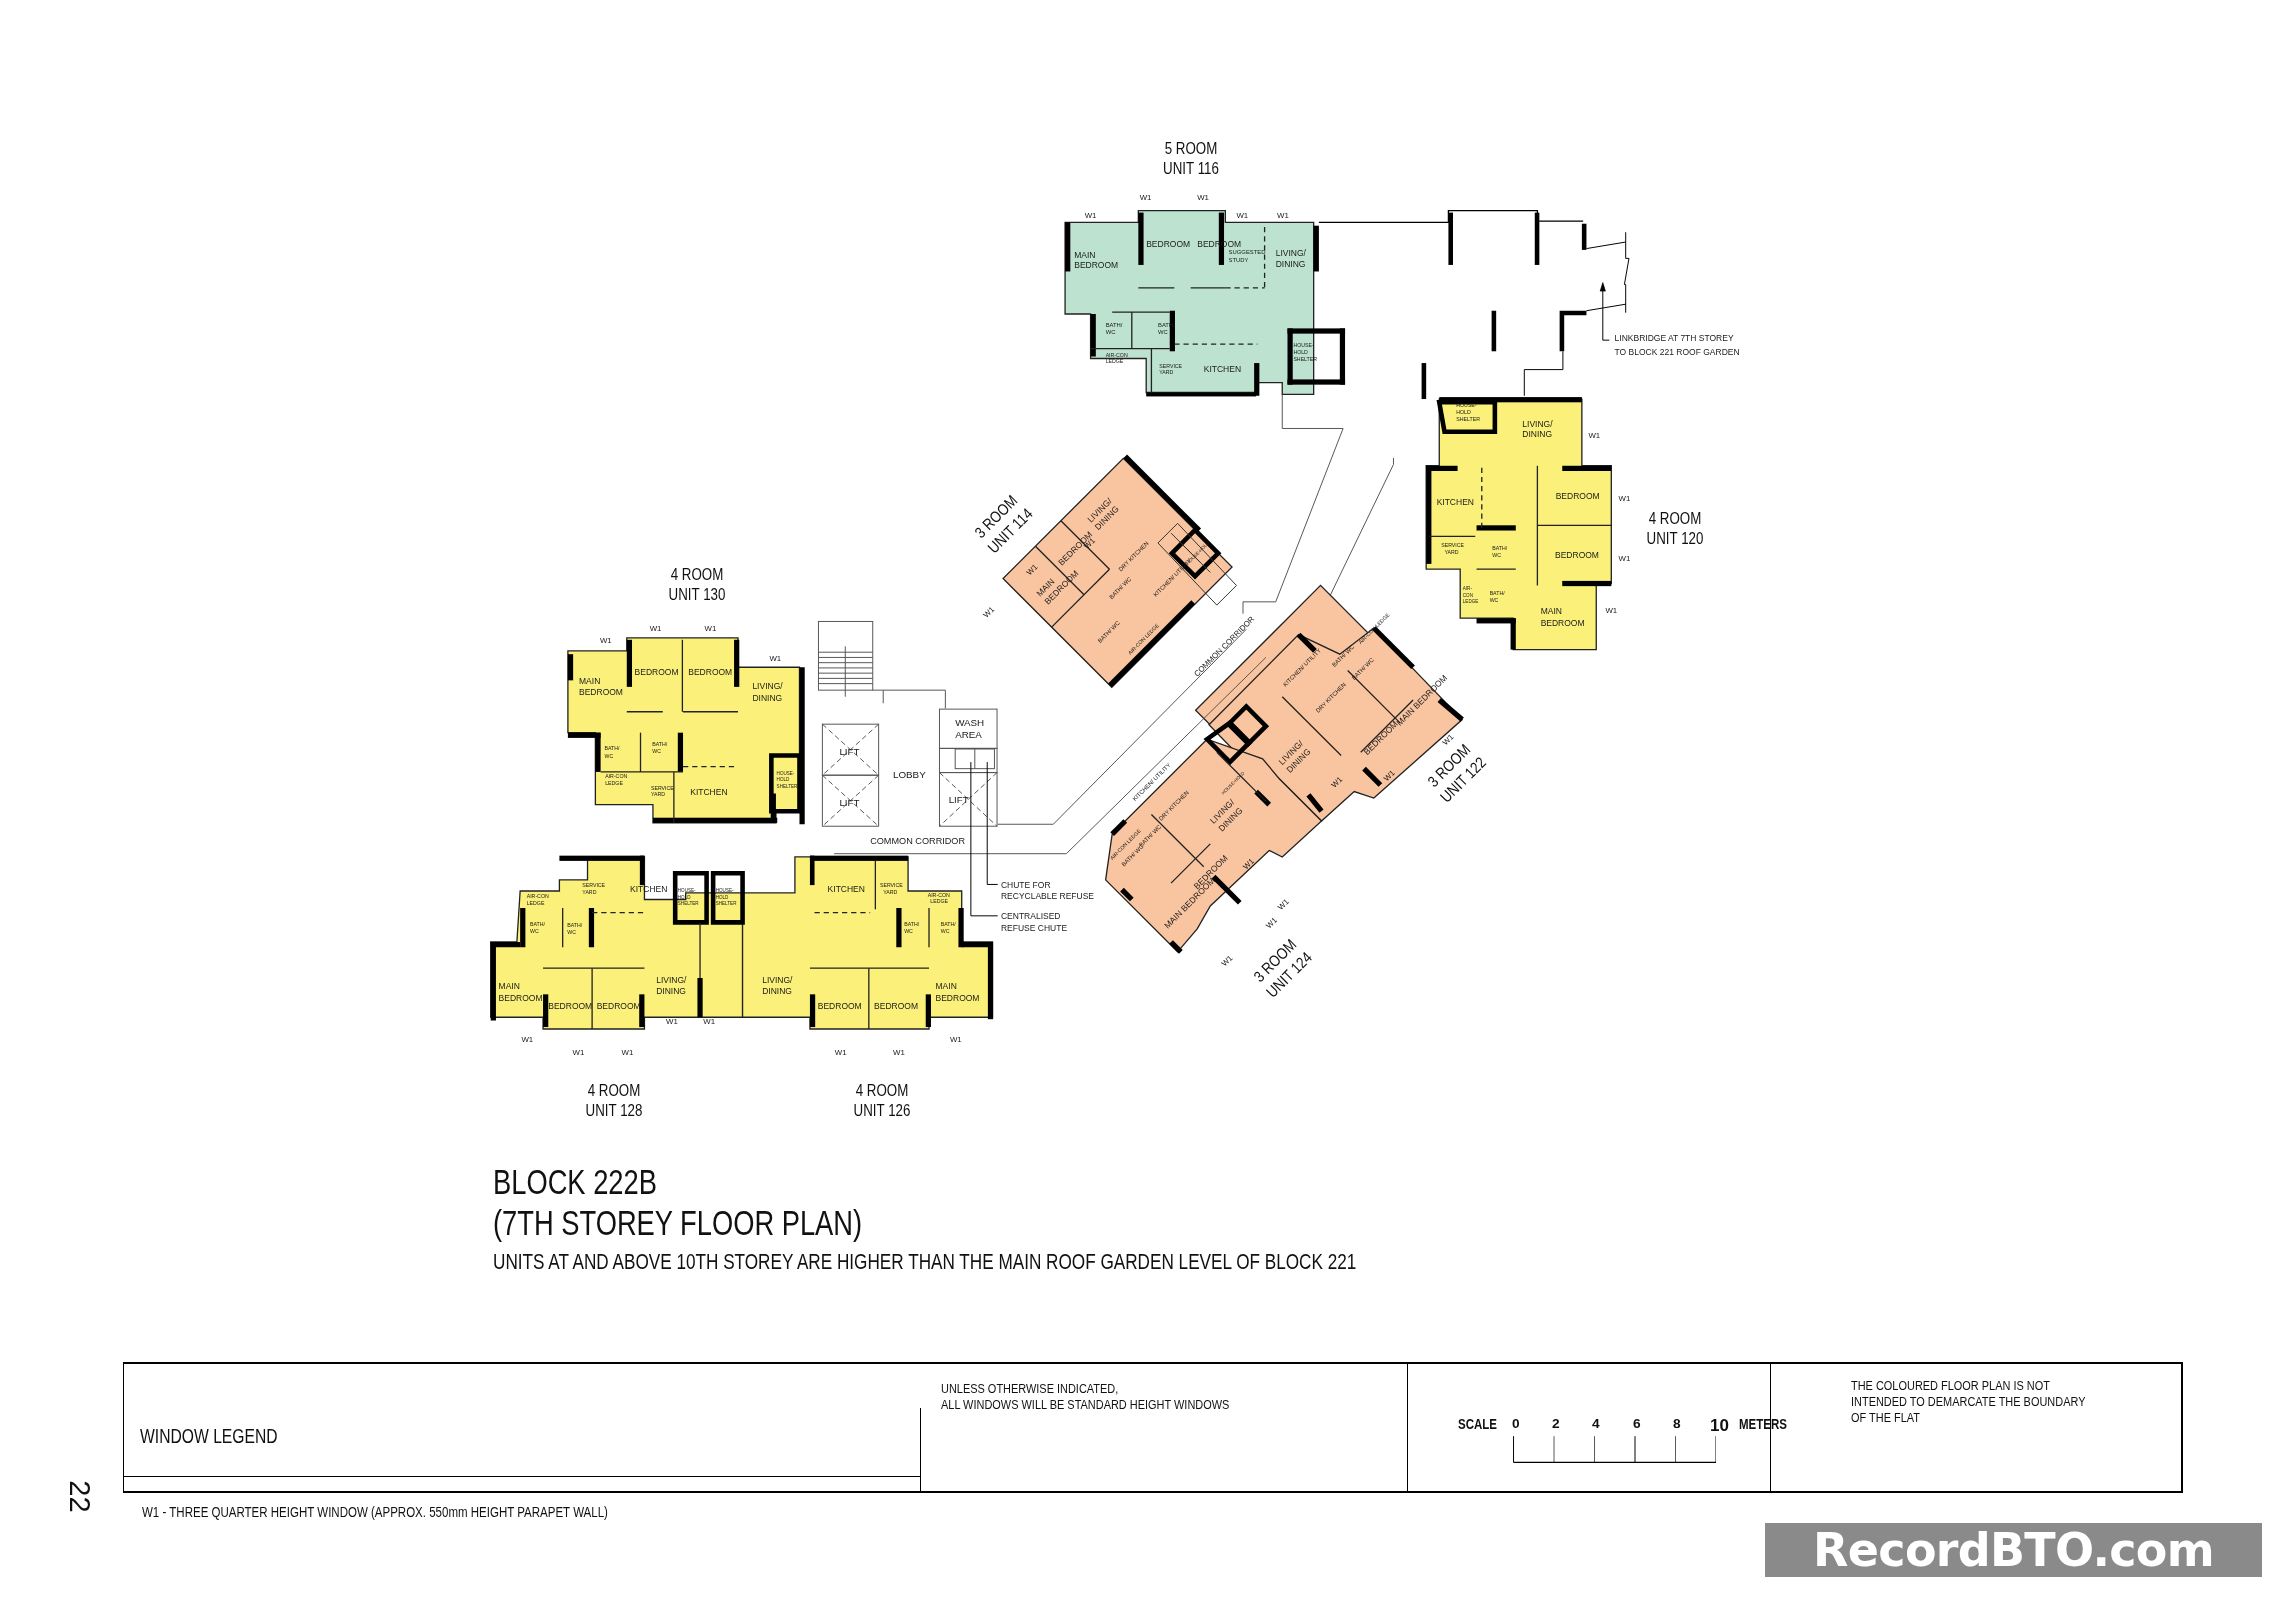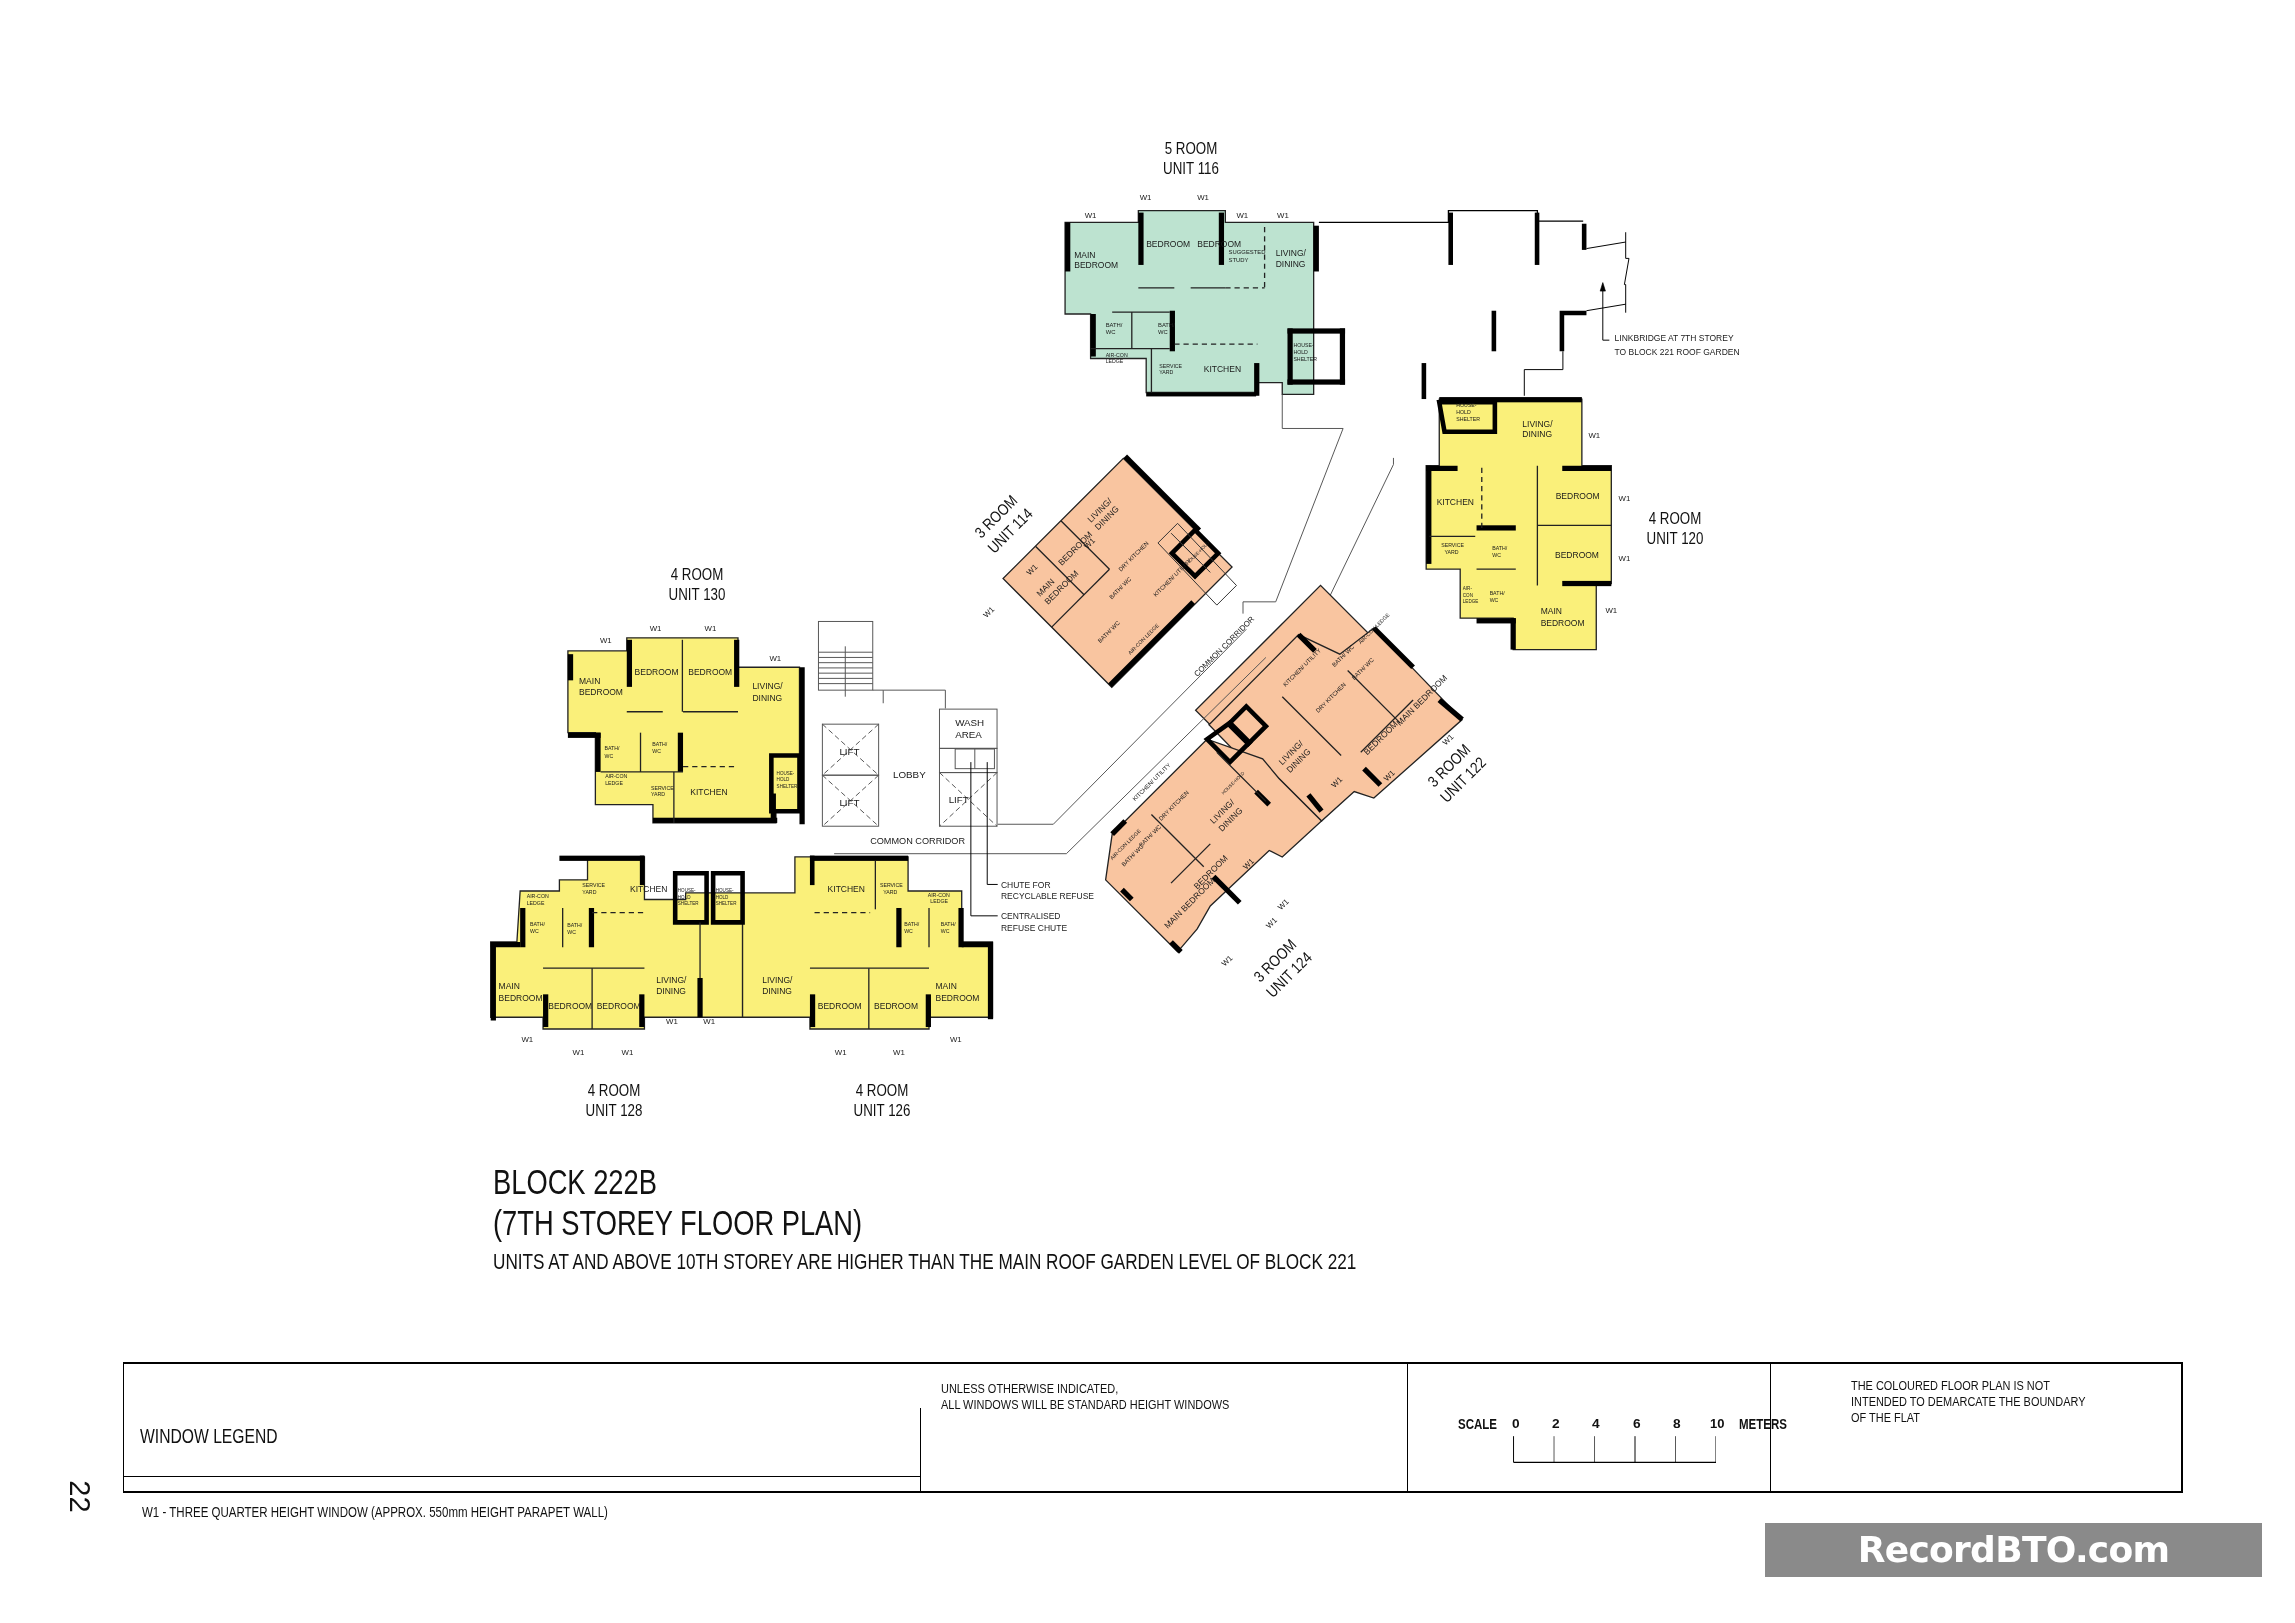--- a/index.html
+++ b/index.html
@@ -9,21 +9,21 @@
   .plan text { font-family:"Liberation Sans", sans-serif; fill:#1a1a1a; }
   .unit-label { position:absolute; text-align:center; font-size:15.7px; line-height:19.6px; color:#111; transform:scaleX(0.85); transform-origin:center; }
   .title-block { position:absolute; left:493px; top:1161px; }
   .title-line { font-size:35px; line-height:41px; transform:scaleX(0.78); transform-origin:left; white-space:nowrap; color:#111; }
   .subtitle-line { font-size:22px; line-height:29px; transform:scaleX(0.78); transform-origin:left; white-space:nowrap; color:#111; margin-top:3.9px; }
   .legend-table { position:absolute; left:123px; top:1362px; width:2060px; height:131px; border:2px solid #000; border-left-width:1.3px; box-sizing:border-box; }
   .cell { position:absolute; top:0; bottom:0; border-right:1.3px solid #000; box-sizing:border-box; }
   .narrow { transform:scaleX(0.8); transform-origin:left; white-space:nowrap; }
   .page-num { position:absolute; left:63px; top:1480px; font-size:29px; transform:rotate(90deg); transform-origin:center; }
   .watermark { position:absolute; left:1765px; top:1523px; width:497px; height:54px; background:#8a8a8a; color:#fff;
-               font-family:"DejaVu Sans", sans-serif; font-weight:bold; font-size:36px; line-height:54px; text-align:center; letter-spacing:-0.7px; }
+               font-family:"DejaVu Sans", sans-serif; font-weight:bold; font-size:46px; line-height:54px; text-align:center; letter-spacing:-0.7px; }
 </style>
 </head>
 <body>
 
 <svg class="plan" width="2295" height="1623" viewBox="0 0 3508 2481" xmlns="http://www.w3.org/2000/svg">
 
   <g>
     <path d="M1628 340 L1740 340 L1740 322 L1873 322 L1873 340 L2008 340 L2008 603 L1960 603 L1960 585 L1920 585 L1920 600 L1752 600 L1752 548 L1667 548 L1667 480 L1628 480 Z" fill="#bde3d0" stroke="#222" stroke-width="2"></path>
     <rect x="1628" y="340" width="8" height="75" fill="#000"></rect>
     <rect x="1740" y="325" width="8" height="80" fill="#000"></rect>
@@ -450,21 +450,21 @@
     <div class="narrow" style="position:absolute; left:19.6px; top:17px; font-size:13.7px;">UNLESS OTHERWISE INDICATED,</div>
     <div class="narrow" style="position:absolute; left:19.6px; top:33px; font-size:13.7px;">ALL WINDOWS WILL BE STANDARD HEIGHT WINDOWS</div>
   </div>
   <div class="cell" style="left:1285px; width:362px;font-weight:bold;">
     <div class="narrow" style="position:absolute; left:49px; top:52px; font-size:14.4px;">SCALE</div>
     <div style="position:absolute; left:103px; top:52px; font-size:13.7px;">0</div>
     <div style="position:absolute; left:143px; top:52px; font-size:13.7px;">2</div>
     <div style="position:absolute; left:183px; top:52px; font-size:13.7px;">4</div>
     <div style="position:absolute; left:224px; top:52px; font-size:13.7px;">6</div>
     <div style="position:absolute; left:264px; top:52px; font-size:13.7px;">8</div>
-    <div style="position:absolute; left:301px; top:52px; font-size:13px;">10</div>
+    <div style="position:absolute; left:301px; top:52px; font-size:17px;">10</div>
     <div class="narrow" style="position:absolute; left:330px; top:52px; font-size:14.4px;">METERS</div>
     <svg style="position:absolute; left:98px; top:72px;" width="209" height="33" viewBox="0 0 320 50">
       <line x1="10" y1="0" x2="10" y2="40" stroke="#000" stroke-width="1.5"></line>
       <line x1="72" y1="0" x2="72" y2="40" stroke="#000" stroke-width="1"></line>
       <line x1="134" y1="0" x2="134" y2="40" stroke="#000" stroke-width="1"></line>
       <line x1="196" y1="0" x2="196" y2="40" stroke="#000" stroke-width="1.5"></line>
       <line x1="258" y1="0" x2="258" y2="40" stroke="#000" stroke-width="1"></line>
       <line x1="320" y1="0" x2="320" y2="40" stroke="#000" stroke-width="1.5"></line>
       <line x1="10" y1="40" x2="320" y2="40" stroke="#000" stroke-width="2"></line>
     </svg>

